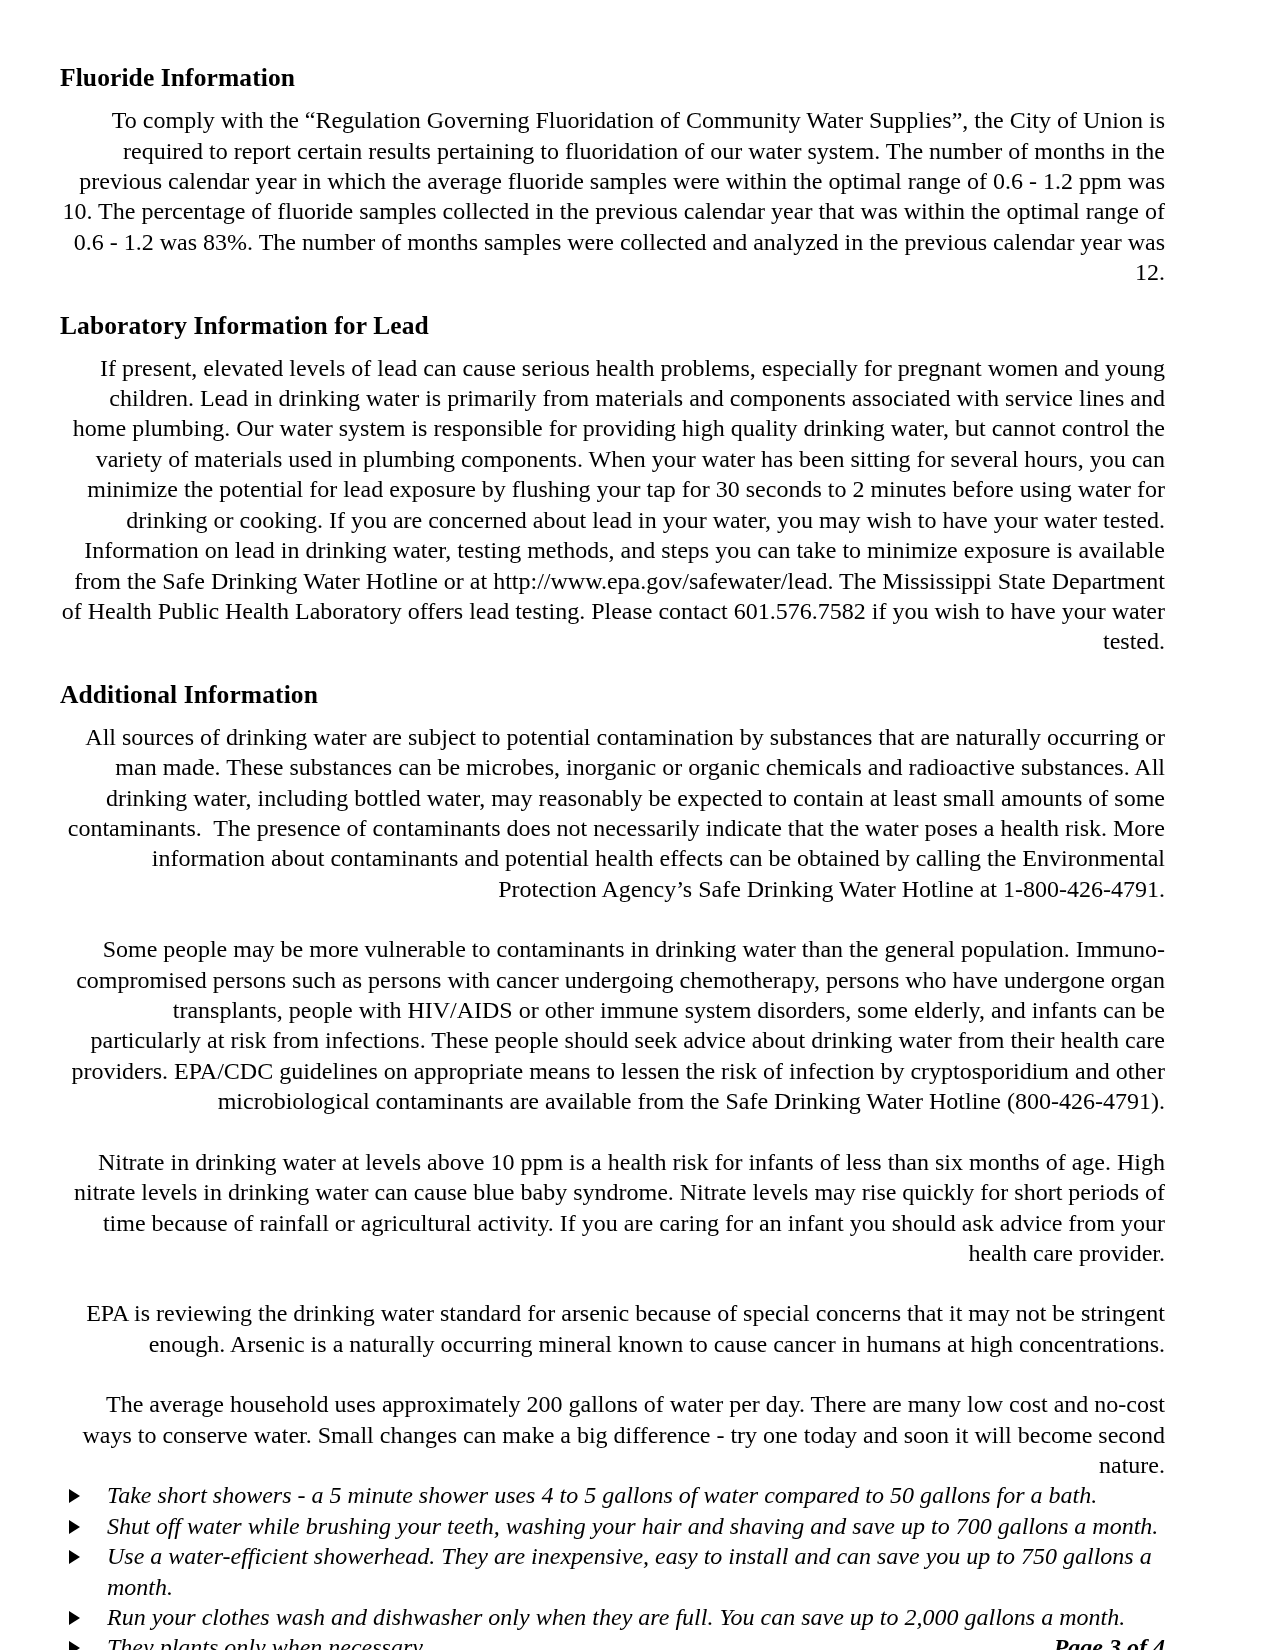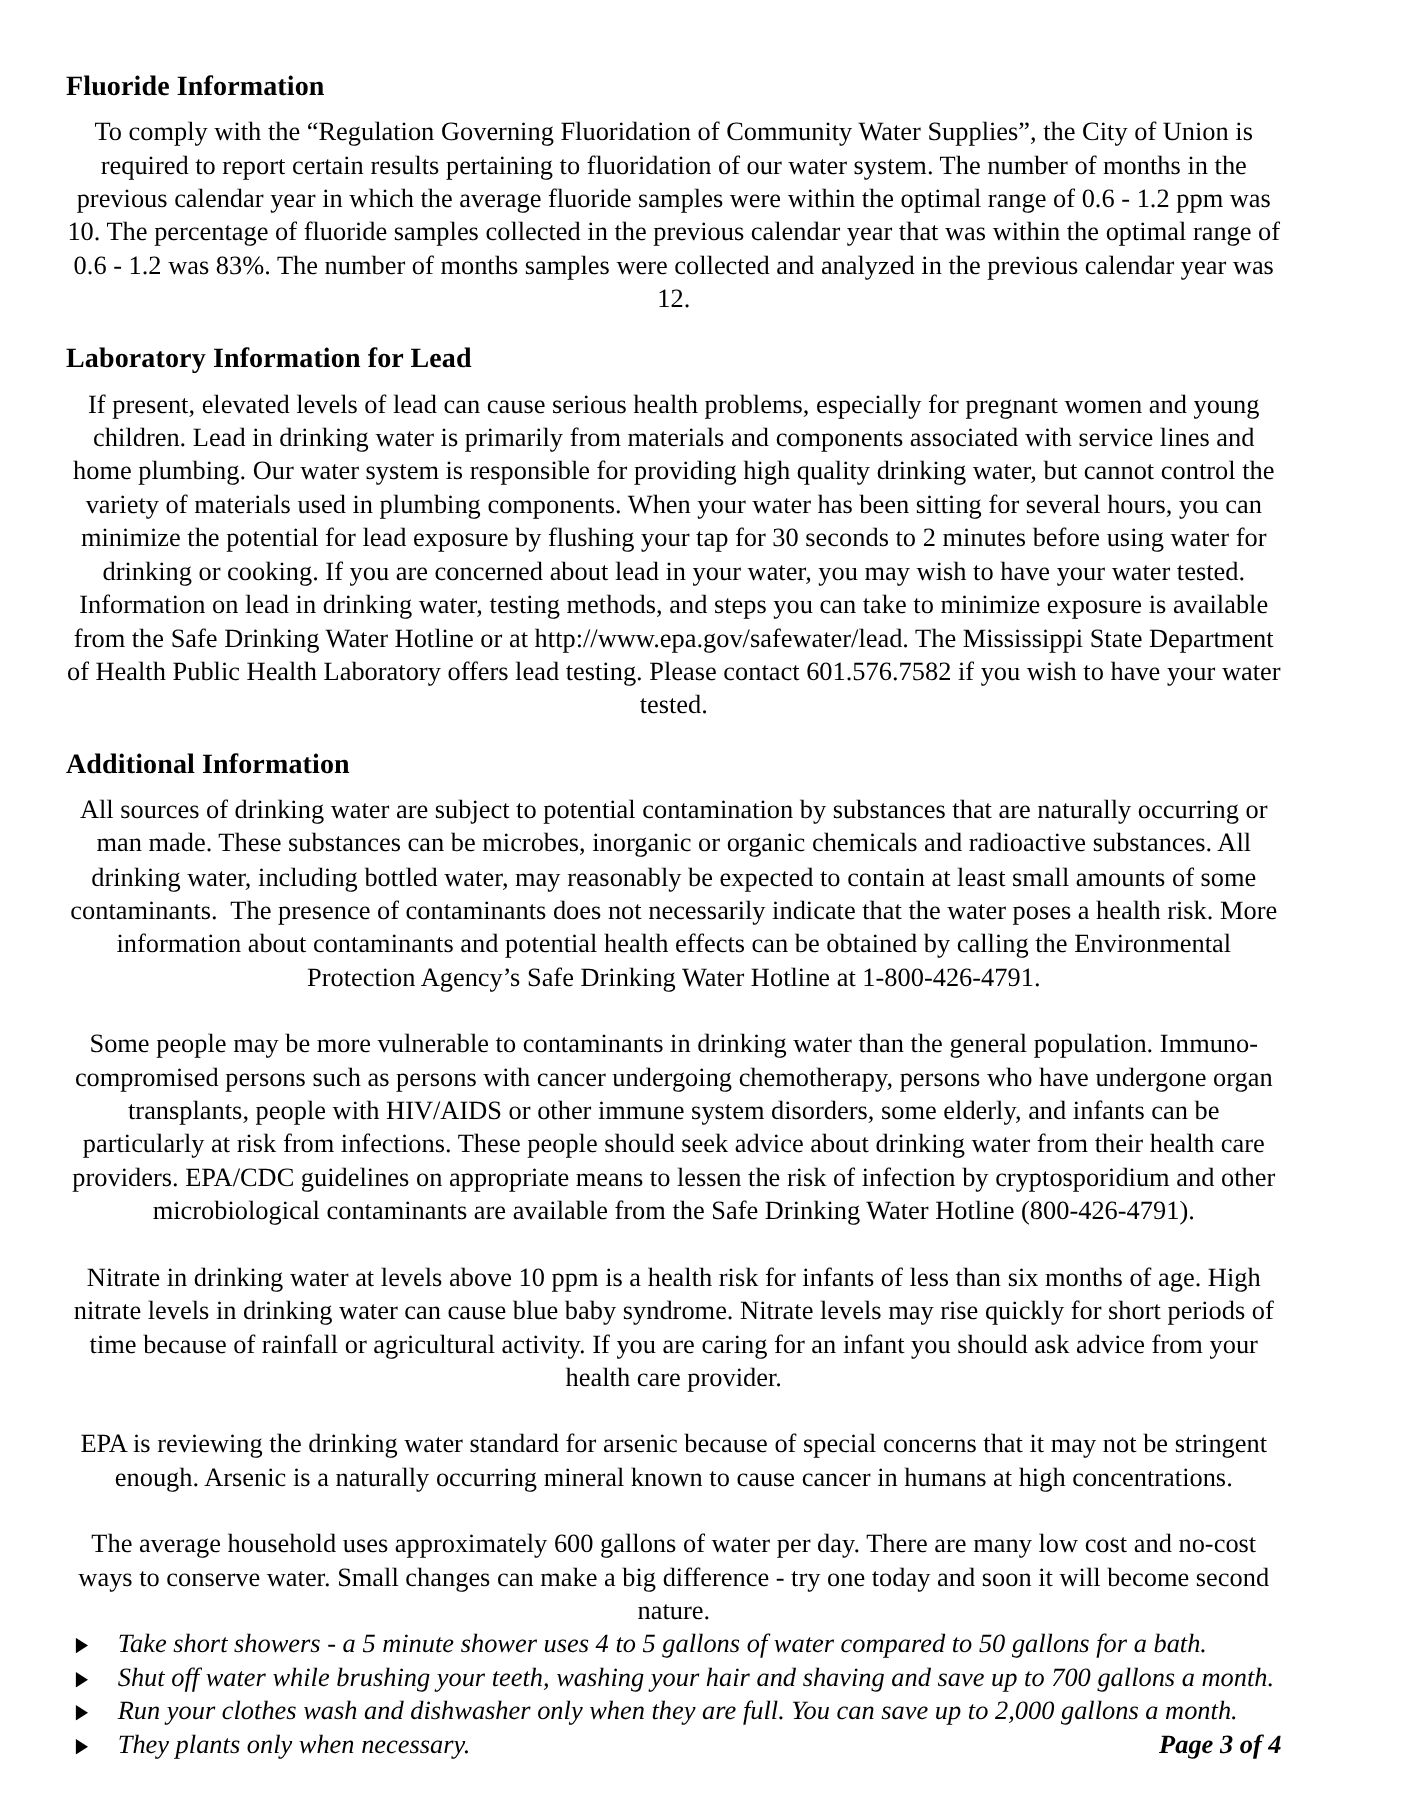--- a/index.html
+++ b/index.html
@@ -36,21 +36,21 @@
   .section {
     margin-bottom: 22px;
   }
   .section:last-of-type {
     margin-bottom: 0;
   }
   p.para {
     font-size: 24px;
     line-height: 30.4px;
     margin: 12px 0 0 0;
-    text-align: center;
+    text-align: right;
     white-space: pre-wrap;
   }
   p.para + p.para {
     margin-top: 30px;
   }
   ul.tips {
     list-style: none;
     margin: 0;
     padding: 0;
     font-style: italic;
@@ -107,38 +107,46 @@
       <h2 class="section-heading">Laboratory Information for Lead</h2>
       <p class="para">If present, elevated levels of lead can cause serious health problems, especially for pregnant women and young children. Lead in drinking water is primarily from materials and components associated with service lines and home plumbing. Our water system is responsible for providing high quality drinking water, but cannot control the variety of materials used in plumbing components. When your water has been sitting for several hours, you can minimize the potential for lead exposure by flushing your tap for 30 seconds to 2 minutes before using water for drinking or cooking. If you are concerned about lead in your water, you may wish to have your water tested. Information on lead in drinking water, testing methods, and steps you can take to minimize exposure is available from the Safe Drinking Water Hotline or at http://www.epa.gov/safewater/lead. The Mississippi State Department of Health Public Health Laboratory offers lead testing. Please contact 601.576.7582 if you wish to have your water tested.</p>
     </div>
 
     <div class="section">
       <h2 class="section-heading">Additional Information</h2>
       <p class="para">All sources of drinking water are subject to potential contamination by substances that are naturally occurring or man made. These substances can be microbes, inorganic or organic chemicals and radioactive substances. All drinking water, including bottled water, may reasonably be expected to contain at least small amounts of some contaminants.  The presence of contaminants does not necessarily indicate that the water poses a health risk. More information about contaminants and potential health effects can be obtained by calling the Environmental Protection Agency’s Safe Drinking Water Hotline at 1-800-426-4791.</p>
       <p class="para">Some people may be more vulnerable to contaminants in drinking water than the general population. Immuno-compromised persons such as persons with cancer undergoing chemotherapy, persons who have undergone organ transplants, people with HIV/AIDS or other immune system disorders, some elderly, and infants can be particularly at risk from infections. These people should seek advice about drinking water from their health care providers. EPA/CDC guidelines on appropriate means to lessen the risk of infection by cryptosporidium and other microbiological contaminants are available from the Safe Drinking Water Hotline (800-426-4791).</p>
       <p class="para">Nitrate in drinking water at levels above 10 ppm is a health risk for infants of less than six months of age. High nitrate levels in drinking water can cause blue baby syndrome. Nitrate levels may rise quickly for short periods of time because of rainfall or agricultural activity. If you are caring for an infant you should ask advice from your health care provider.</p>
       <p class="para">EPA is reviewing the drinking water standard for arsenic because of special concerns that it may not be stringent enough. Arsenic is a naturally occurring mineral known to cause cancer in humans at high concentrations.</p>
-      <p class="para">The average household uses approximately 600 gallons of water per day. There are many low cost and no-cost ways to conserve water. Small changes can make a big difference - try one today and soon it will become second nature.</p>
+      <p class="para">The average household uses approximately 200 gallons of water per day. There are many low cost and no-cost ways to conserve water. Small changes can make a big difference - try one today and soon it will become second nature.</p>
 
       <ul class="tips">
         <li>
           <span class="bullet-glyph">
             <svg width="13" height="14" viewBox="0 0 13 14">
                 <polygon points="1,0 12,7 1,14" fill="#000000"></polygon>
               </svg>
           </span>
           <span class="tip-text">Take short showers - a 5 minute shower uses 4 to 5 gallons of water compared to 50 gallons for a bath.</span>
         </li>
         <li>
           <span class="bullet-glyph">
             <svg width="13" height="14" viewBox="0 0 13 14">
                 <polygon points="1,0 12,7 1,14" fill="#000000"></polygon>
               </svg>
           </span>
           <span class="tip-text">Shut off water while brushing your teeth, washing your hair and shaving and save up to 700 gallons a month.</span>
+        </li>
+        <li>
+          <span class="bullet-glyph">
+            <svg width="13" height="14" viewBox="0 0 13 14">
+                <polygon points="1,0 12,7 1,14" fill="#000000"></polygon>
+              </svg>
+          </span>
+          <span class="tip-text">Use a water-efficient showerhead. They are inexpensive, easy to install and can save you up to 750 gallons a month.</span>
         </li>
         <li>
           <span class="bullet-glyph">
             <svg width="13" height="14" viewBox="0 0 13 14">
                 <polygon points="1,0 12,7 1,14" fill="#000000"></polygon>
               </svg>
           </span>
           <span class="tip-text">Run your clothes wash and dishwasher only when they are full. You can save up to 2,000 gallons a month.</span>
         </li>
         <li class="last-bullet-wrap">

